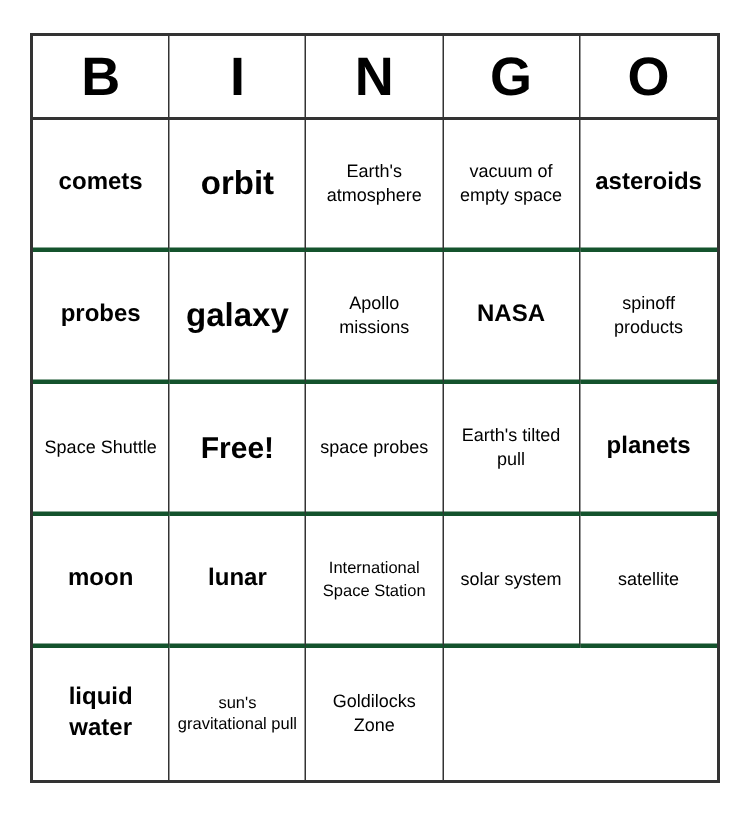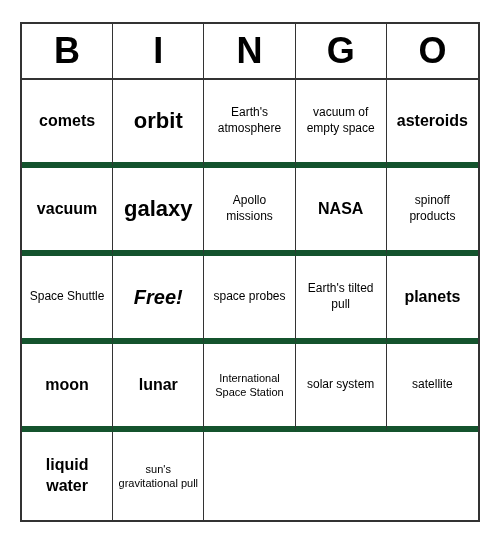--- a/index.html
+++ b/index.html
@@ -29,21 +29,21 @@
     }
     .bingo-header-cell:last-child {
       border-right: none;
     }
     .bingo-grid {
       display: grid;
       grid-template-columns: repeat(5, 1fr);
     }
     .bingo-cell {
       border-right: 1px solid #333;
-      border-bottom: 6px solid #14532d;
+      border-bottom: 3px solid #14532d;
       min-height: 88px;
       display: flex;
       align-items: center;
       justify-content: center;
       text-align: center;
       padding: 6px 4px;
       font-size: 14px;
       line-height: 1.3;
     }
     .bingo-cell:nth-child(5n) {
@@ -62,51 +62,51 @@
     }
     .cell-small {
       font-size: 12px;
     }
     .cell-xsmall {
       font-size: 11px;
     }
     .free-cell {
       font-size: 20px;
       font-weight: bold;
-      font-style: italic;
     }
   </style>
 </head>
 <body>
 
 <div class="bingo-card">
   <div class="bingo-header">
   <div class="bingo-header-cell">B</div>
       <div class="bingo-header-cell">I</div>
       <div class="bingo-header-cell">N</div>
       <div class="bingo-header-cell">G</div>
       <div class="bingo-header-cell">O</div>
     </div>
   <div class="bingo-grid">
   <div class="bingo-cell cell-medium">comets</div>
       <div class="bingo-cell cell-large">orbit</div>
       <div class="bingo-cell cell-small">Earth's atmosphere</div>
       <div class="bingo-cell cell-small">vacuum of empty space</div>
       <div class="bingo-cell cell-medium">asteroids</div>
-      <div class="bingo-cell cell-medium">vacuum</div>
+      <div class="bingo-cell cell-medium">probes</div>
       <div class="bingo-cell cell-large">galaxy</div>
       <div class="bingo-cell cell-small">Apollo missions</div>
       <div class="bingo-cell cell-medium">NASA</div>
       <div class="bingo-cell cell-small">spinoff products</div>
       <div class="bingo-cell cell-small">Space Shuttle</div>
       <div class="bingo-cell free-cell">Free!</div>
       <div class="bingo-cell cell-small">space probes</div>
       <div class="bingo-cell cell-small">Earth's tilted pull</div>
       <div class="bingo-cell cell-medium">planets</div>
       <div class="bingo-cell cell-medium">moon</div>
       <div class="bingo-cell cell-medium">lunar</div>
       <div class="bingo-cell cell-xsmall">International Space Station</div>
       <div class="bingo-cell cell-small">solar system</div>
       <div class="bingo-cell cell-small">satellite</div>
       <div class="bingo-cell cell-medium">liquid water</div>
       <div class="bingo-cell cell-xsmall">sun's gravitational pull</div>
+      <div class="bingo-cell cell-small">Goldilocks Zone</div>
     </div>
 </div>
 
 </body></html>

